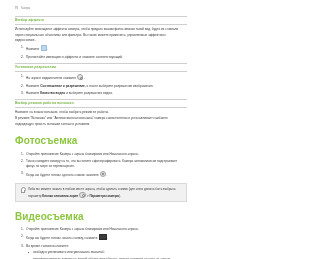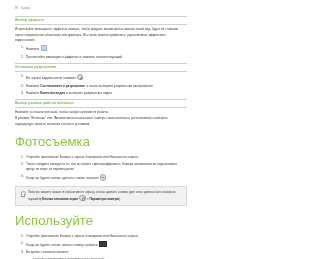--- a/index.html
+++ b/index.html
@@ -49,22 +49,22 @@
     border-top: 0.35px solid #cfcfcf;
     border-bottom: 0.35px solid #cfcfcf;
     padding: 1.6px 0 1.3px 0;
     margin: 3.2px 0 2.4px 0;
     line-height: 1.1;
   }
 
   
   .section-title {
     color: #8cc63e;
-    font-size: 13px;
-    font-weight: normal;
+    font-size: 10px;
+    font-weight: bold;
     letter-spacing: 0.12px;
     margin: 8.5px 0 5.5px 0;
     line-height: 1.1;
   }
 
   
   p.body {
     font-size: 3.2px;
     line-height: 1.62;
     margin: 0 0 2.4px 0;
@@ -259,21 +259,21 @@
     </ol>
 
     <div class="callout">
       <div class="callout-icon">
         <div class="bulb"></div>
         <div class="bulb-base"></div>
       </div>
       <div class="callout-text"><span>Либо вы можете нажать в любом месте экрана, чтобы сделать снимок (для этого должна быть выбрана параметр </span><b>Кнопка снимания экран</b><span> </span><span class="icn icn-gear"></span><span> &gt; </span><b>Параметры камеры</b><span>).</span></div>
     </div>
 
-    <div class="section-title">Используйте</div>
+    <div class="section-title">Видеосъемка</div>
     <ol class="steps">
       <li><span>Откройте приложение Камера с экрана блокировки или Начального экрана.</span></li>
       <li><span>Когда вы будете готовы начать съемку, нажмите </span><span class="icn icn-dark"></span><span>.</span></li>
       <li>
         <span>Во время съемки вы можете:</span>
         <ul class="subbullets">
           <li>свободно увеличивать или уменьшать масштаб;</li>
           <li>перефокусировать камеру на другой объект или область, просто нажимая на него на экране видоискателя;</li>
 
         </ul>

